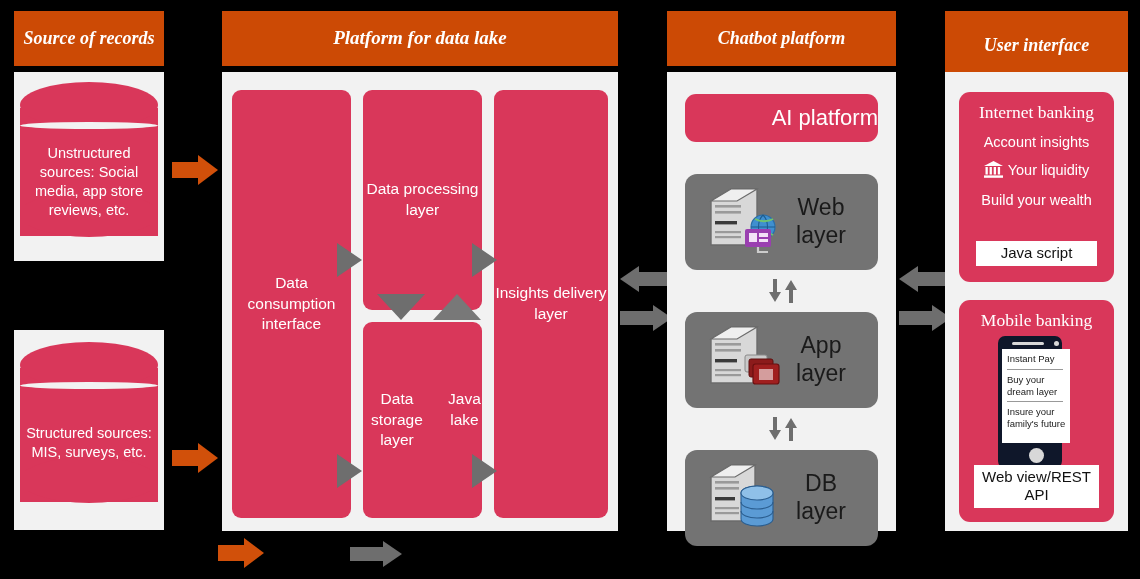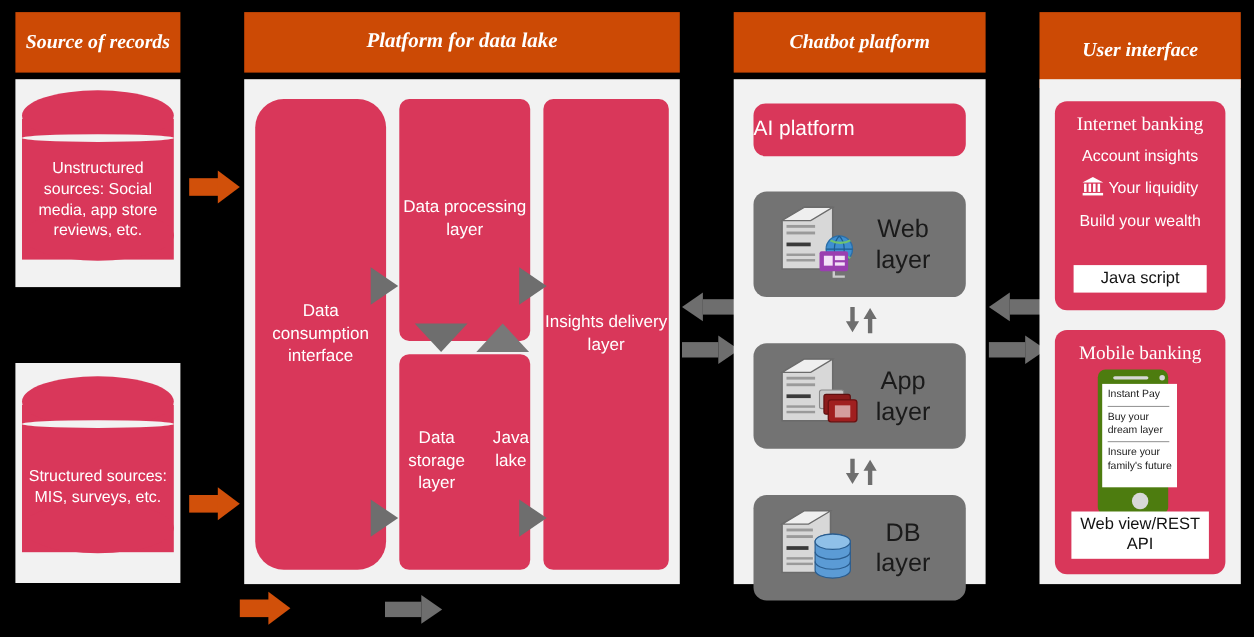--- a/index.html
+++ b/index.html
@@ -46,21 +46,21 @@
   #cyl-structured{top:12px;height:176px;}
   #cyl-structured .body{height:134px;}
   #cyl-structured .bot{top:115px;}
   #cyl-structured .lbl{top:82px;}
 
   
   .pbox{position:absolute;background:#D9375A;border-radius:9px;color:#fff;
         display:flex;align-items:center;justify-content:center;text-align:center;
         font-size:15.5px;line-height:1.33;}
 
-  #box-consumption {left:10px;  top:18px; width:119px; height:428px;border-radius:26px;}
+  #box-consumption {left:10px;  top:18px; width:119px; height:428px;}
   #box-processing  {left:141px; top:18px; width:119px; height:220px;}
   #box-storage     {left:141px; top:250px;width:119px; height:196px;}
   #box-insights    {left:272px; top:18px; width:114px; height:428px;}
 
   #box-storage .inner{display:flex;flex-direction:row;gap:16px;}
 
   
   .tri{position:absolute;width:0;height:0;}
   .tri-r{border-top:17px solid transparent;border-bottom:17px solid transparent;
          border-left:25px solid #6E6E6E;}
@@ -71,22 +71,22 @@
 
   #tri-consume-proc{left:115px;  top:171px;}
   #tri-proc-insight{left:250px;  top:171px;}
   #tri-consume-stor{left:115px;  top:382px;}
   #tri-stor-insight{left:250px;  top:382px;}
   #tri-proc-down   {left:155px;  top:222px;}
   #tri-stor-up     {left:211px;  top:222px;}
 
   
   #ai-platform{position:absolute;left:18px;top:22px;width:193px;height:48px;
-               background:#D9375A;border-radius:11px;color:#fff;font-size:19px;
-               display:flex;align-items:center;justify-content:flex-start;}
+               background:#D9375A;border-radius:11px;color:#fff;font-size:22px;
+               display:flex;align-items:center;justify-content:flex-end;}
   .srvbox{position:absolute;left:18px;width:193px;height:96px;background:#737373;
           border-radius:12px;display:flex;align-items:center;}
   #srv-web{top:102px;} #srv-app{top:240px;} #srv-db{top:378px;}
   .srvbox .txt{position:absolute;right:14px;top:50%;transform:translateY(-50%);
                font-size:23px;color:#1a1a1a;line-height:1.2;text-align:center;width:86px;}
   .srvbox .ico{position:absolute;left:12px;top:50%;transform:translateY(-50%);}
 
   .updown{position:absolute;left:96px;width:40px;height:26px;}
   #ud-1{top:206px;} #ud-2{top:344px;}
 
@@ -98,21 +98,21 @@
   .ui-title{font-family:"Liberation Serif",serif;font-size:17.5px;text-align:center;
             padding-top:10px;}
   .ui-line{font-size:14.5px;text-align:center;margin-top:11px;}
   .ui-chip{position:absolute;left:17px;width:121px;background:#fff;color:#111;
            text-align:center;font-size:15px;line-height:1.25;padding:3px 0;}
   #chip-js {bottom:16px;}
   #chip-api{bottom:14px;left:15px;width:125px;}
 
   
   .phone{position:absolute;left:39px;top:36px;width:64px;height:132px;
-         background:#4d7c0f;border-radius:7px;}
+         background:#0f172a;border-radius:7px;}
   .phone .spk{position:absolute;left:14px;top:6px;width:32px;height:3px;background:#D8D8D8;
               border-radius:2px;}
   .phone .cam{position:absolute;left:56px;top:5px;width:5px;height:5px;background:#D8D8D8;
               border-radius:50%;}
   .phone .scr{position:absolute;left:4px;top:13px;width:68px;height:94px;background:#fff;}
   .phone .home{position:absolute;left:31px;top:112px;width:15px;height:15px;
                background:#D8D8D8;border-radius:50%;}
   .phone .scr .it{font-size:9.5px;color:#1a1a1a;line-height:1.24;padding:4px 4px 4px 5px;}
   .phone .scr .rule{height:1px;background:#999;margin:0 7px 0 5px;}
 

